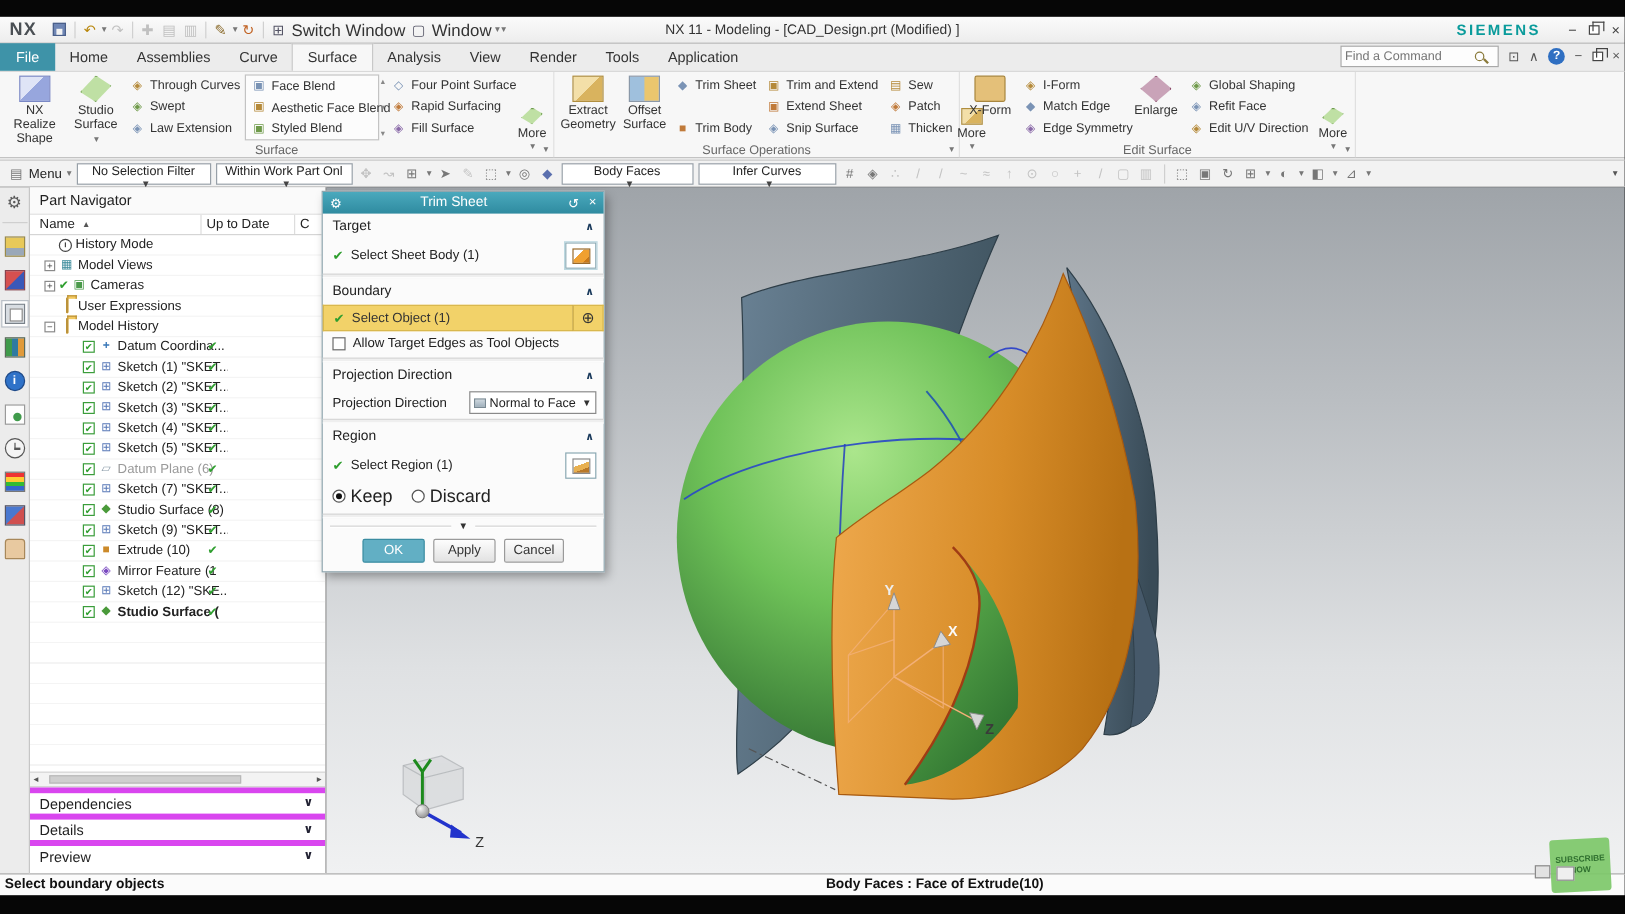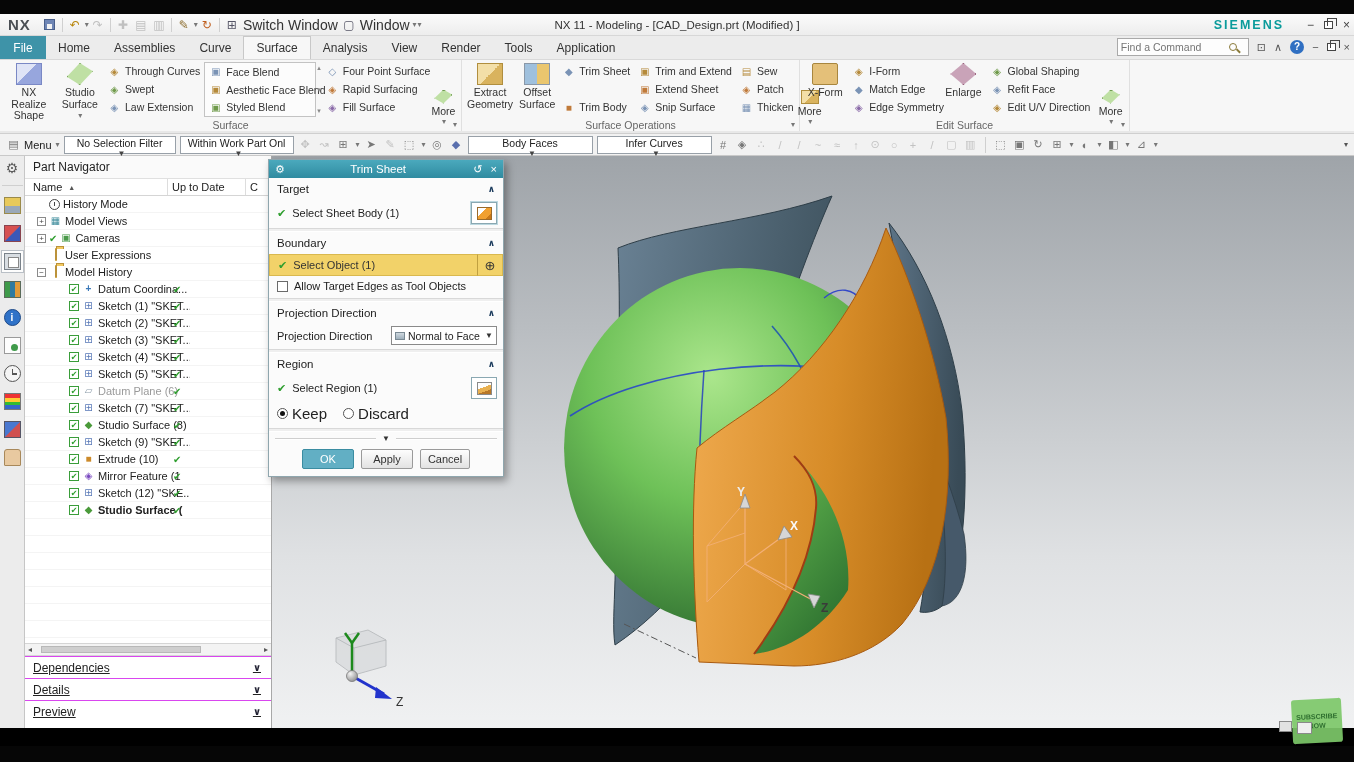--- a/index.html
+++ b/index.html
@@ -128,21 +128,21 @@
   .cb{width:10px;height:10px;border:1px solid #3a9d3a;background:#fff;color:#2e9e2e;font-size:8px;line-height:9px;text-align:center;flex:none;margin-right:3px;}
   .h-label{width:92px;overflow:hidden;flex:none;}
   .h-label.muted{color:#9a9a9a;}
   .h-label.bold{font-weight:bold;}
   .utd{position:absolute;left:148px;color:#2e9e2e;font-size:10px;font-weight:bold;}
   .t-label{color:#222;}
   .t-check{color:#2e9e2e;font-size:10px;font-weight:bold;margin-right:2px;}
   #pn-fill{height:124px;background:repeating-linear-gradient(#fff 0 16px,#f4f4f4 16px 17px);}
   #pn-hscroll{height:13px;background:#f3f3f3;border-top:1px solid #d5d5d5;border-bottom:1px solid #d5d5d5;position:relative;display:flex;align-items:center;justify-content:space-between;padding:0 3px;font-size:8px;color:#555;}
   #pn-hthumb{position:absolute;left:16px;width:160px;top:2px;bottom:2px;background:#cfcfcf;border:1px solid #b8b8b8;}
-  .pn-sec{height:22px;display:flex;align-items:center;justify-content:space-between;padding:0 10px 0 8px;font-size:12px;color:#222;border-top:1px solid #d946ef;text-decoration:underline;}
+  .pn-sec{height:22px;display:flex;align-items:center;justify-content:space-between;padding:0 10px 0 8px;font-size:12px;color:#222;border-top:5px solid #d946ef;}
   .pn-sec .chev{font-size:10px;color:#223;font-weight:bold;}
 
   
   #viewport{position:absolute;left:272px;top:0;width:1082px;height:572px;background:linear-gradient(180deg,#9fa4a9 0%,#b9bdc1 30%,#dfe1e3 70%,#f0f1f2 100%);overflow:hidden;}
   #viewport svg{display:block;}
 
   
   #watermark{position:absolute;left:1292px;top:699px;width:50px;height:44px;background:rgba(125,200,105,.92);border-radius:3px;transform:rotate(-3deg);display:flex;align-items:center;justify-content:center;text-align:center;font-size:7px;font-weight:bold;color:#2f6f2f;line-height:9px;z-index:60;padding:2px;}
   .ov-ic{position:absolute;z-index:61;background:#e2e2e2;border:1px solid #8a8a8a;}
   #ov-ic1{left:1279px;top:721px;width:13px;height:11px;}
@@ -458,21 +458,21 @@
     <span class="ti dis">✥</span>
     <span class="ti dis">↝</span>
     <span class="ti">⊞</span>
       <span class="caret">▾</span>
     <span class="ti">➤</span>
     <span class="ti dis">✎</span>
     <span class="ti">⬚</span>
       <span class="caret">▾</span>
     <span class="ti">◎</span>
     <span class="ti" style="color:#5a6fae">◆</span>
-    <div class="combo" style="width:125px">
+    <div class="combo" style="width:110px">
         <span>Body Faces</span>
         <span class="dd">▼</span>
       </div>
     <div class="combo" style="width:115px">
         <span>Infer Curves</span>
         <span class="dd">▼</span>
       </div>
     <span class="ti">#</span>
     <span class="ti">◈</span>
     <span class="ti dis">∴</span>
@@ -831,19 +831,23 @@
         <span class="arr">▼</span>
         <span class="line"></span>
     </div>
     <div id="dlg-btns">
       <div class="dbtn" id="btn-ok">OK</div>
       <div class="dbtn" id="btn-apply">Apply</div>
       <div class="dbtn" id="btn-cancel">Cancel</div>
     </div>
   </div>
 
+  <div id="statusbar">
+    <span id="status-left">Select boundary objects</span>
+    <span id="status-center">Body Faces : Face of Extrude(10)</span>
+  </div>
 
   <div id="watermark">SUBSCRIBE NOW</div>
   <div id="ov-ic1" class="ov-ic"></div>
   <div id="ov-ic2" class="ov-ic"></div>
 
   <div id="bar-bottom" class="bar-black"></div>
 </div>
 
 </body></html>

